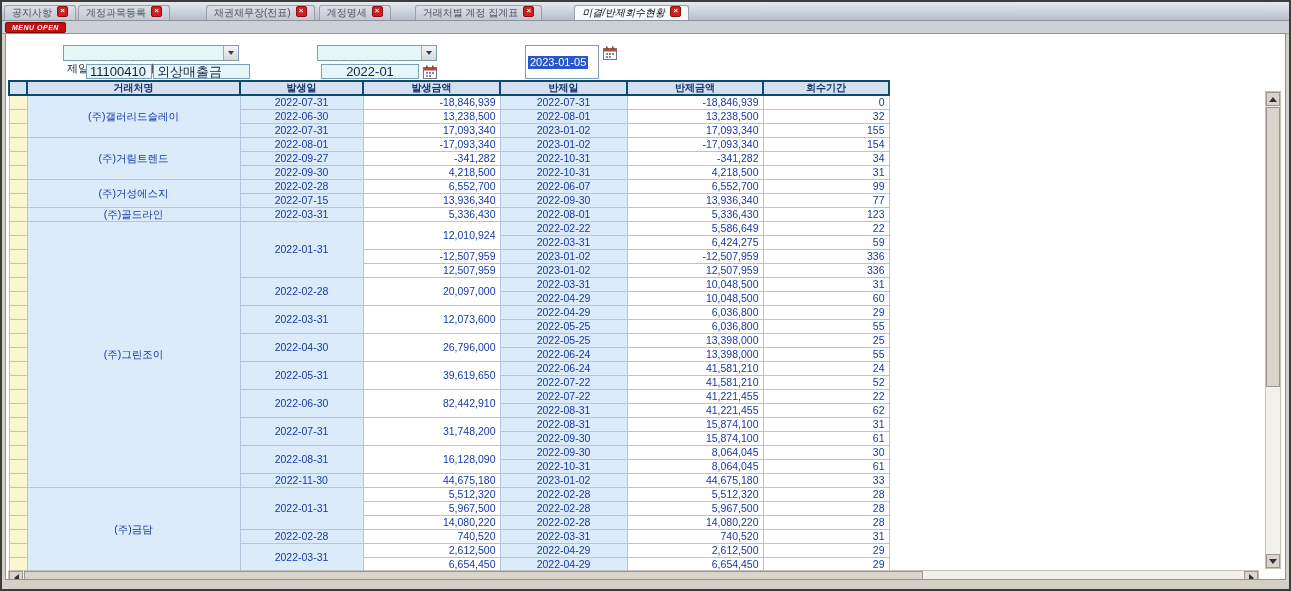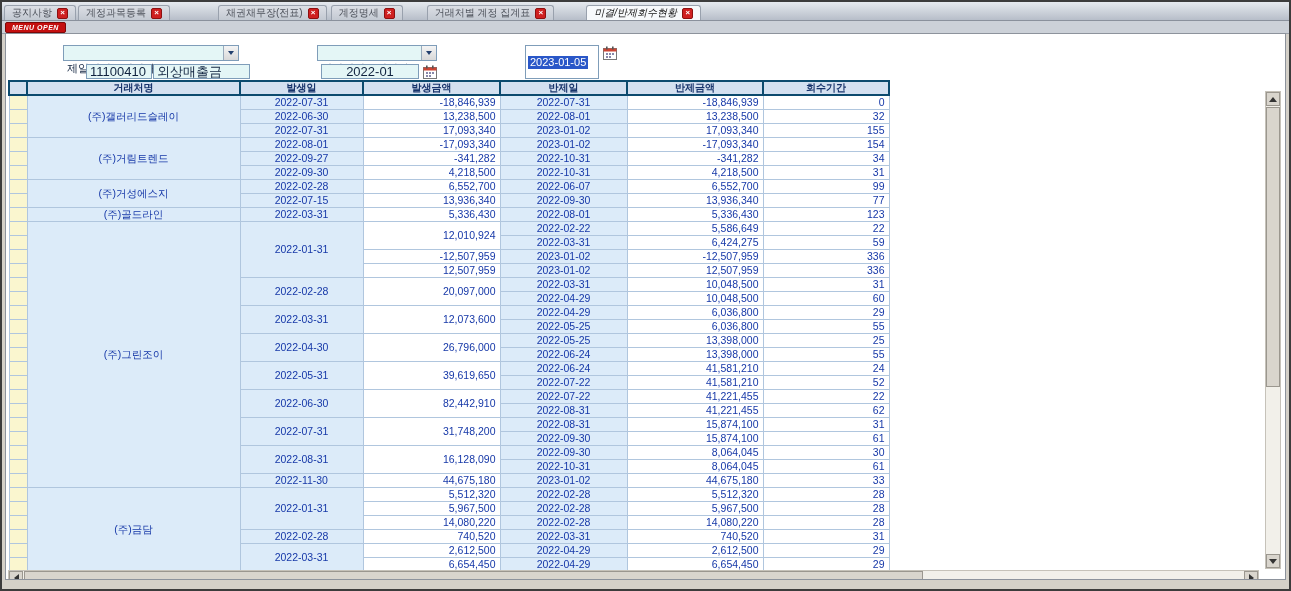--- a/index.html
+++ b/index.html
@@ -2,25 +2,25 @@
 <html><head>
 <meta charset="utf-8">
 <style>
   html,body{margin:0;padding:0;width:1291px;height:591px;background:#d4d0c8;
     font-family:"Liberation Sans",sans-serif;overflow:hidden;}
   .window{position:absolute;inset:0;border:2px solid #3c3c3c;background:#d4d0c8;box-sizing:border-box;}
 
   
   .tabbar{height:17px;background:linear-gradient(#e6eaef,#b7bec9);border-bottom:1px solid #8a919c;
     display:flex;align-items:flex-end;padding:1px 2px 0;}
-  .tab{height:14px;display:flex;align-items:center;gap:5px;padding:0 7px;font-size:10px;color:#4c515a;
+  .tab{height:14px;display:flex;align-items:flex-start;gap:5px;padding:0 7px;font-size:10px;color:#4c515a;
     background:linear-gradient(#dcdfe5,#c3c9d2);border:1px solid #99a1ad;border-bottom:none;
     border-radius:3px 3px 0 0;white-space:nowrap;cursor:default;}
   .tab:nth-of-type(2){margin-left:2px}
-  .tab:nth-of-type(3){margin-left:48px}
+  .tab:nth-of-type(3){margin-left:36px}
   .tab:nth-of-type(4){margin-left:4px}
   .tab:nth-of-type(5){margin-left:24px}
   .tab:nth-of-type(6){margin-left:32px}
   .tab.active{background:#f7f9fb;color:#151515;font-style:italic;}
   .tab .x{width:9px;height:9px;background:#cf2020;border:1px solid #8d1010;color:#fff;font-size:8px;
     line-height:8px;text-align:center;border-radius:2px;font-weight:bold;}
 
   
   .subbar{height:12px;background:#ccd1d8;border-bottom:1px solid #9aa0aa;display:flex;align-items:center;padding-left:3px;}
   .menu-open{background:#c40f0f;color:#fff;font-size:7px;font-weight:bold;font-style:italic;

